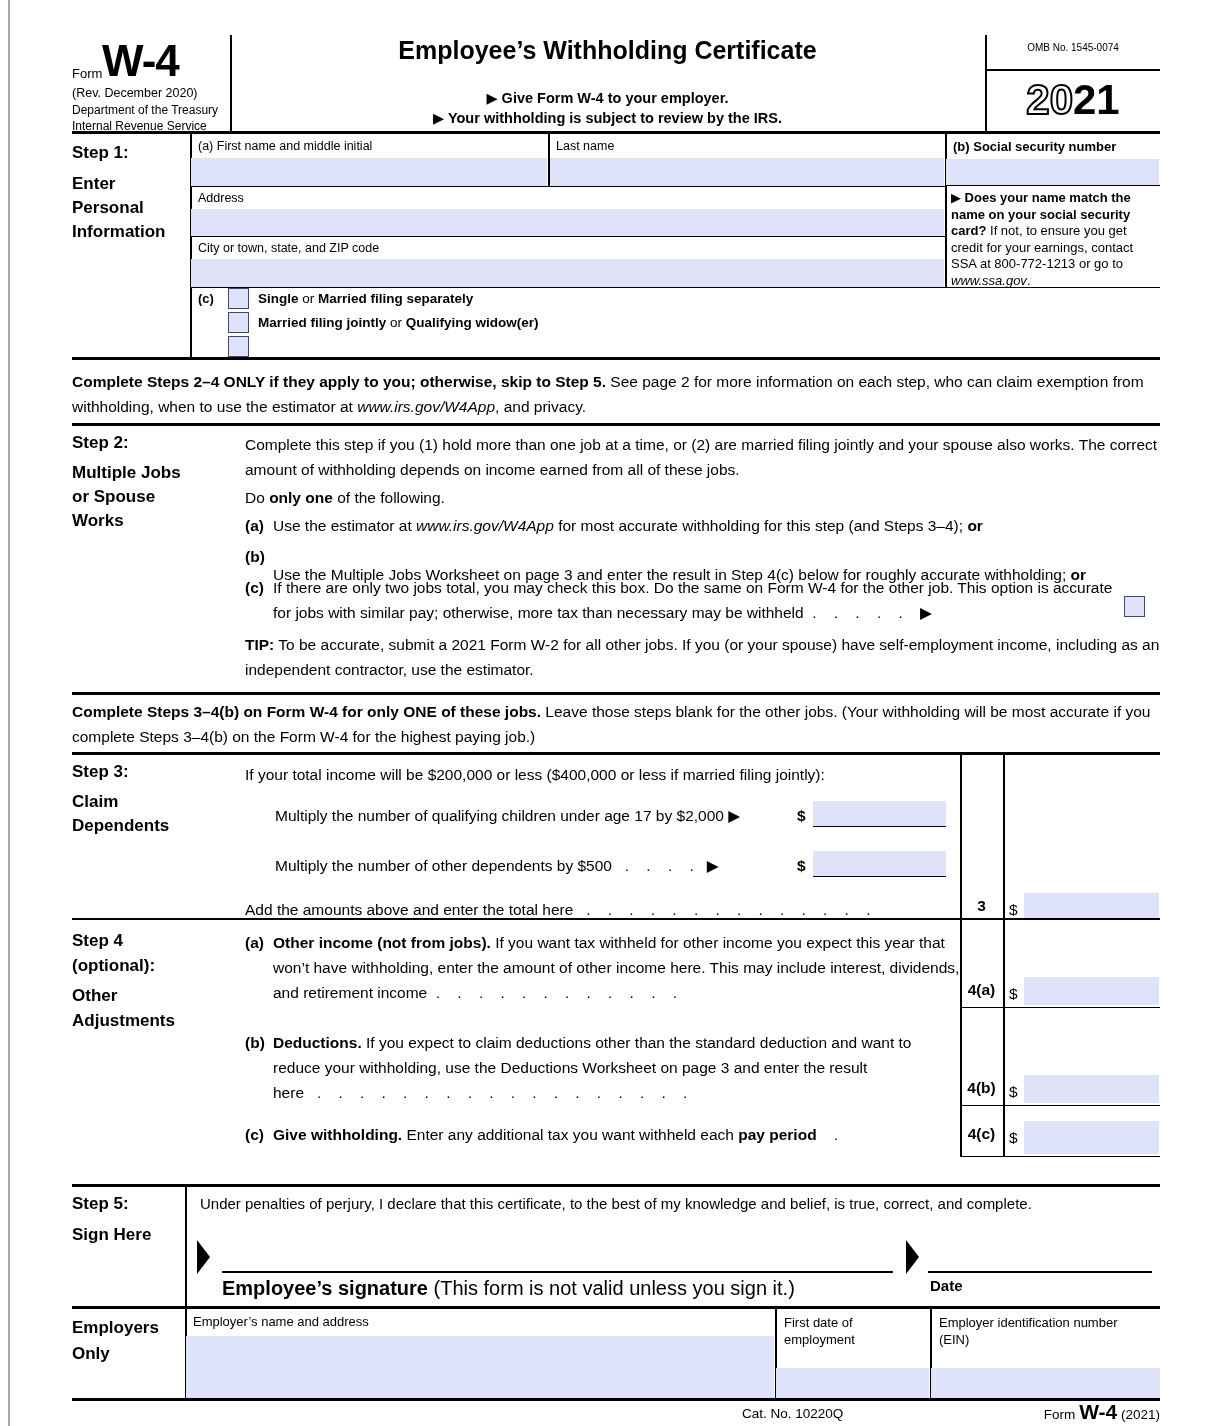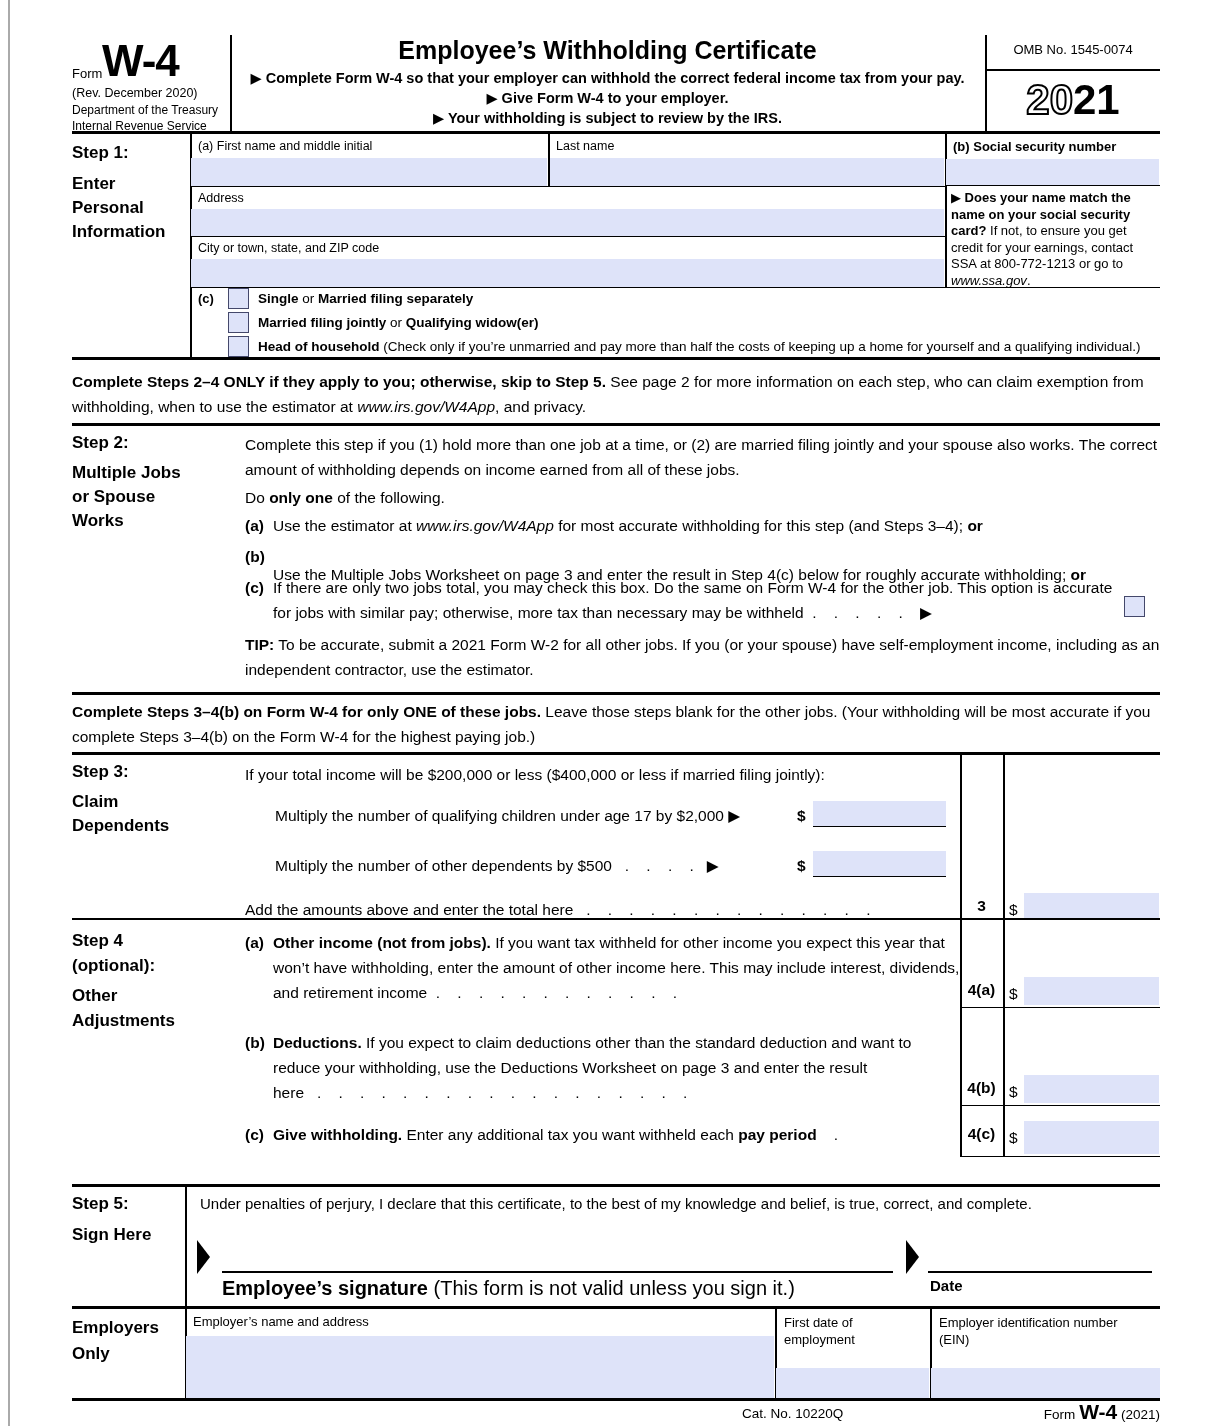--- a/index.html
+++ b/index.html
@@ -30,25 +30,24 @@
   <div class="abs" style="left:72px;top:66px;font-size:13px;">Form</div>
   <div class="abs" style="left:102px;top:36px;font-size:44px;font-weight:700;letter-spacing:-1px;">W-4</div>
   <div class="abs" style="left:72px;top:86px;font-size:12.5px;">(Rev. December 2020)</div>
   <div class="abs" style="left:72px;top:103px;font-size:12px;">Department of the Treasury</div>
   <div class="abs" style="left:72px;top:119px;font-size:12px;">Internal Revenue Service</div>
 
   <div class="vline" style="left:230px;top:35px;height:96px;"></div>
   <div class="vline" style="left:985px;top:35px;height:96px;"></div>
 
   <div class="abs" style="left:230px;top:36px;width:755px;text-align:center;font-size:25px;font-weight:700;">Employee’s Withholding Certificate</div>
-  <div class="abs" style="left:230px;top:70px;width:755px;text-align:center;font-size:14.5px;font-weight:700;">▶ Complete Form W-4 so that your employer can withhold the correct federal income tax from your pay.</div>
   <div class="abs" style="left:230px;top:90px;width:755px;text-align:center;font-size:14.5px;font-weight:700;">▶ Give Form W-4 to your employer.</div>
   <div class="abs" style="left:230px;top:110px;width:755px;text-align:center;font-size:14.5px;font-weight:700;">▶ Your withholding is subject to review by the IRS.</div>
 
-  <div class="abs" style="left:986px;top:42px;width:174px;text-align:center;font-size:13px;">OMB No. 1545-0074</div>
+  <div class="abs" style="left:986px;top:42px;width:174px;text-align:center;font-size:10px;">OMB No. 1545-0074</div>
   <div class="hline" style="left:985px;top:69px;width:175px;height:2px;"></div>
   <div class="abs" style="left:986px;top:76px;width:174px;text-align:center;font-size:42px;font-weight:700;"><span class="outline20">20</span><span>21</span></div>
 
   <div class="hline" style="left:72px;top:131px;width:1088px;height:3px;"></div>
 
   <div class="abs steplbl" style="left:72px;top:143px;">Step 1:</div>
   <div class="abs steplbl" style="left:72px;top:172px;width:118px;line-height:24px;">Enter Personal Information</div>
 
   <div class="vline" style="left:190px;top:134px;height:224px;"></div>
   <div class="vline" style="left:548px;top:134px;height:53px;"></div>
@@ -72,21 +71,20 @@
   <div class="fld" style="left:946px;top:159px;width:213px;height:26px;"></div>
   <div class="hline" style="left:945px;top:185px;width:215px;height:1px;"></div>
   <div class="abs" style="left:951px;top:190px;width:206px;font-size:13px;line-height:16.5px;"><span class="b">▶ Does your name match the name on your social security card?</span><span> If not, to ensure you get credit for your earnings, contact SSA at 800-772-1213 or go to </span><span class="i">www.ssa.gov</span><span>.</span></div>
 
   <div class="abs" style="left:198px;top:291px;font-size:13px;font-weight:700;">(c)</div>
   <div class="cb" style="left:228px;top:288px;"></div>
   <div class="abs" style="left:258px;top:291px;font-size:13.5px;"><span class="b">Single</span><span> or </span><span class="b">Married filing separately</span></div>
   <div class="cb" style="left:228px;top:312px;"></div>
   <div class="abs" style="left:258px;top:315px;font-size:13.5px;"><span class="b">Married filing jointly</span><span> or </span><span class="b">Qualifying widow(er)</span></div>
   <div class="cb" style="left:228px;top:336px;"></div>
-  <div class="abs" style="left:258px;top:339px;width:900px;font-size:13.5px;"><span class="b">Head of household</span><span> (Check only if you’re unmarried and pay more than half the costs of keeping up a home for yourself and a qualifying individual.)</span></div>
 
   <div class="hline" style="left:72px;top:357px;width:1088px;height:3px;"></div>
 
   <div class="abs body-txt" style="left:72px;top:369px;width:1090px;"><span class="b">Complete Steps 2–4 ONLY if they apply to you; otherwise, skip to Step 5.</span><span> See page 2 for more information on each step, who can claim exemption from withholding, when to use the estimator at </span><span class="i">www.irs.gov/W4App</span><span>, and privacy.</span></div>
   <div class="hline" style="left:72px;top:423px;width:1088px;height:3px;"></div>
 
   <div class="abs steplbl" style="left:72px;top:433px;">Step 2:</div>
   <div class="abs steplbl" style="left:72px;top:461px;width:125px;line-height:24px;">Multiple Jobs or Spouse Works</div>
 
   <div class="abs body-txt" style="left:245px;top:432px;width:915px;"><span>Complete this step if you (1) hold more than one job at a time, or (2) are married filing jointly and your spouse also works. The correct amount of withholding depends on income earned from all of these jobs.</span></div>

